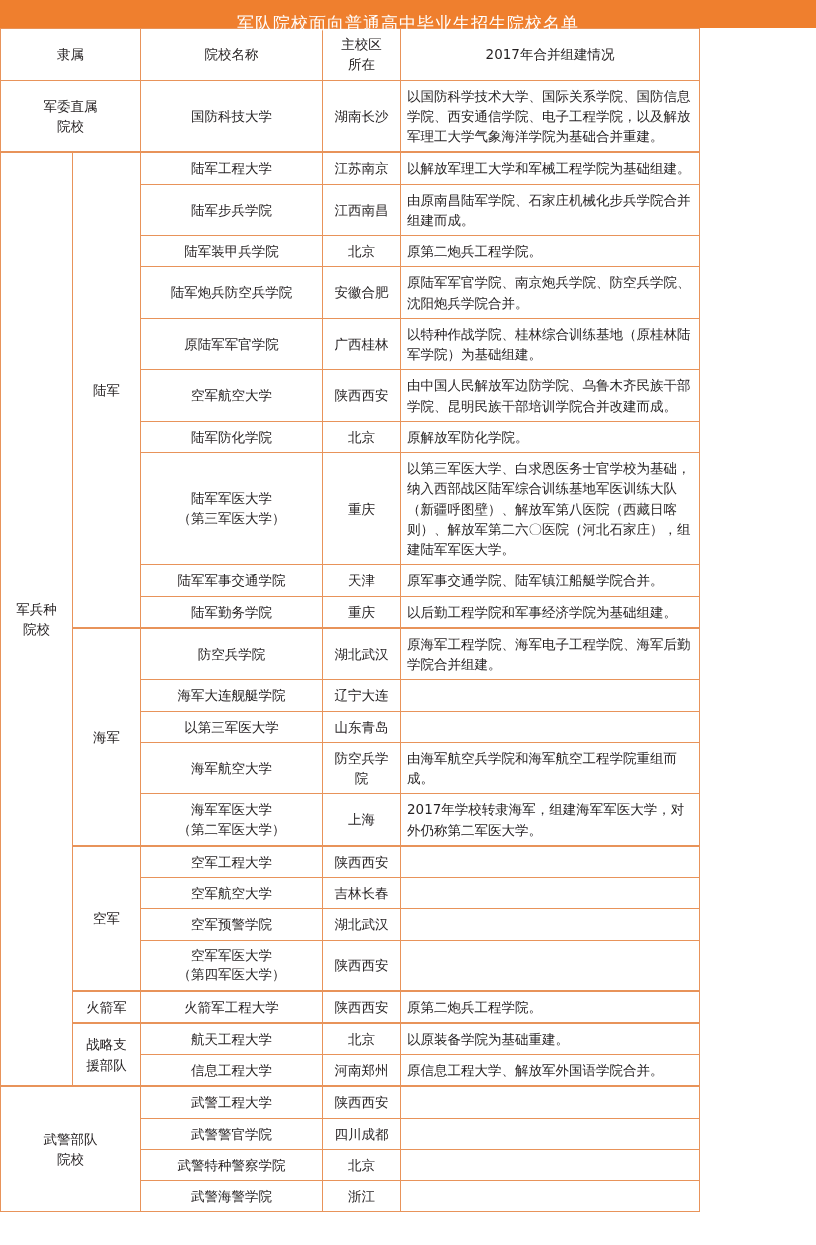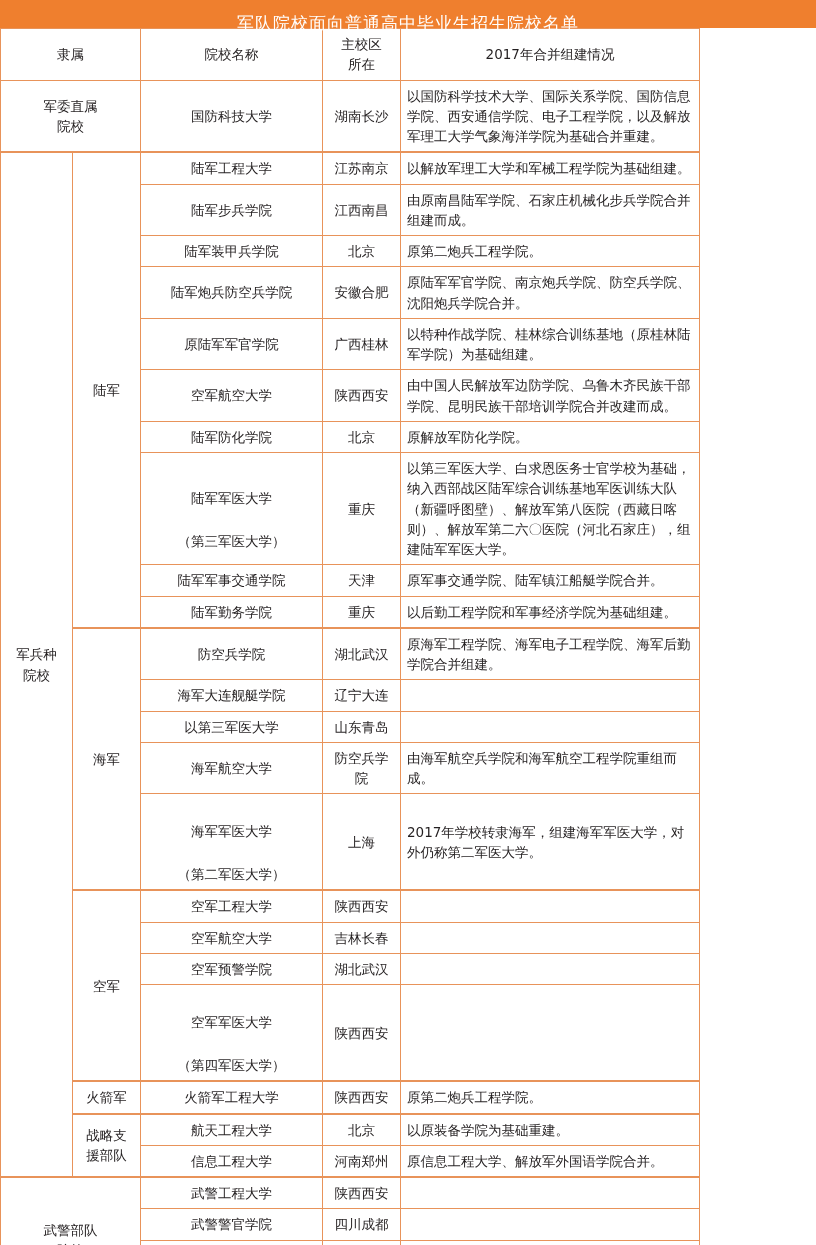--- a/index.html
+++ b/index.html
@@ -49,21 +49,21 @@
   .hdr td {
     text-align: center;
     font-weight: normal;
     font-size: 14px;
     padding: 8px 4px;
   }
   .ctr { text-align: center; }
   .note { text-align: left; padding-left: 8px; padding-right: 8px; margin-left: 47px; }
   .vert { }
   .thickdiv { border-top: 2px solid #e8935a !important; }
-  .two-line { line-height: 1.45; margin-top: 23px; }
+  .two-line { line-height: 1.45; }
 </style>
 </head>
 <body>
 
 <div class="page">
 
   <div class="title-bar">军队院校面向普通高中毕业生招生院校名单</div>
 
   <table class="main">
     <colgroup>

